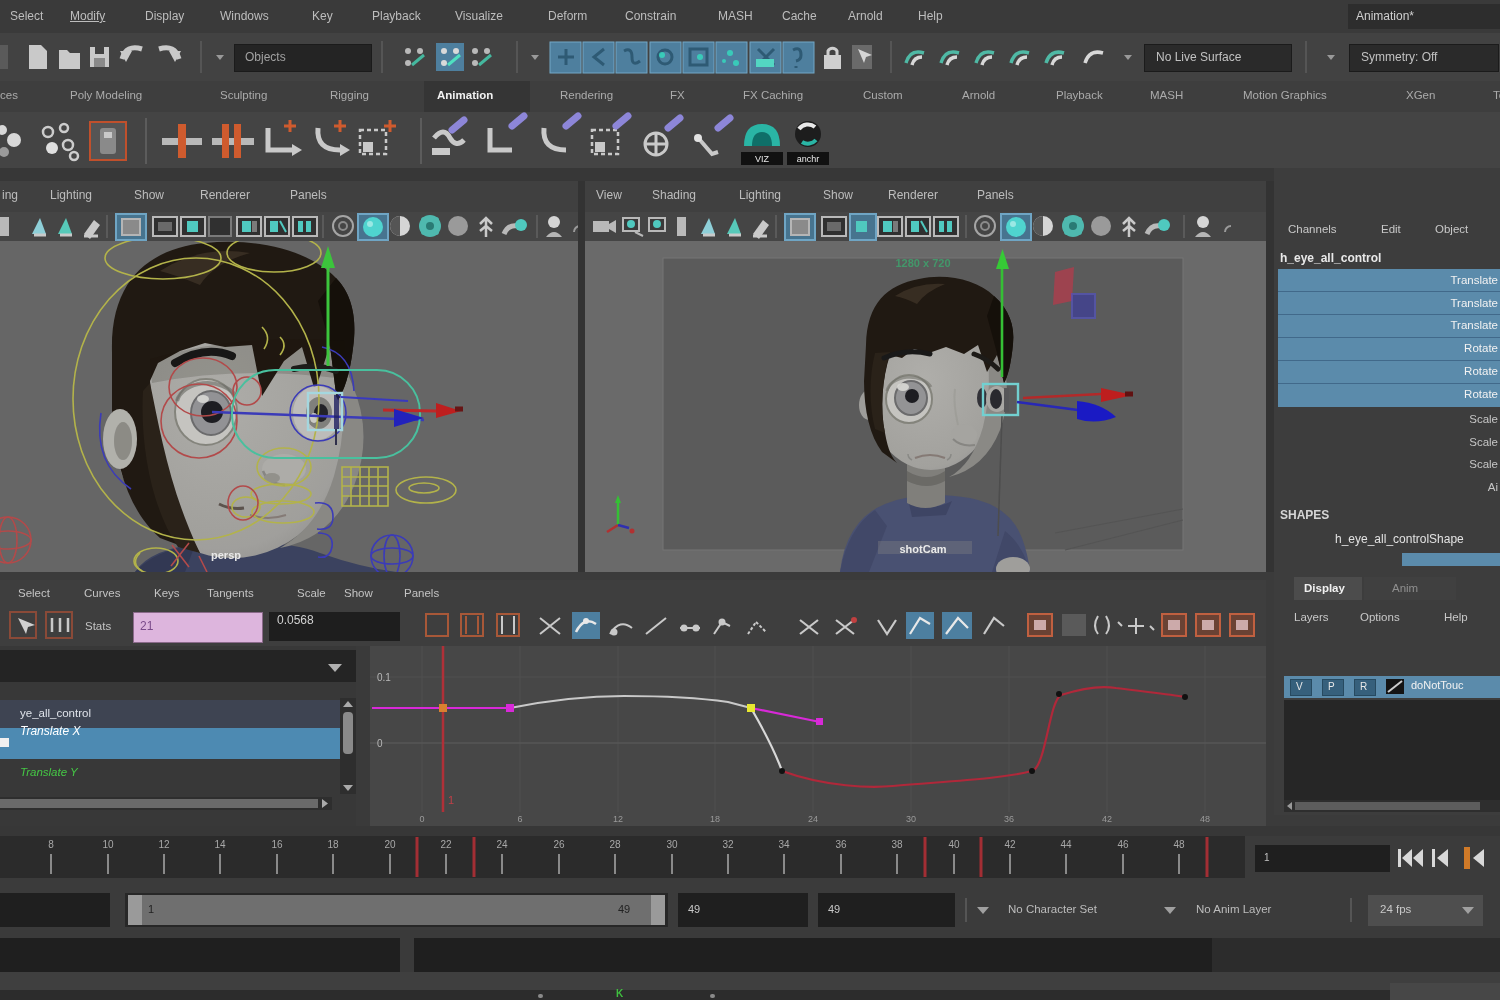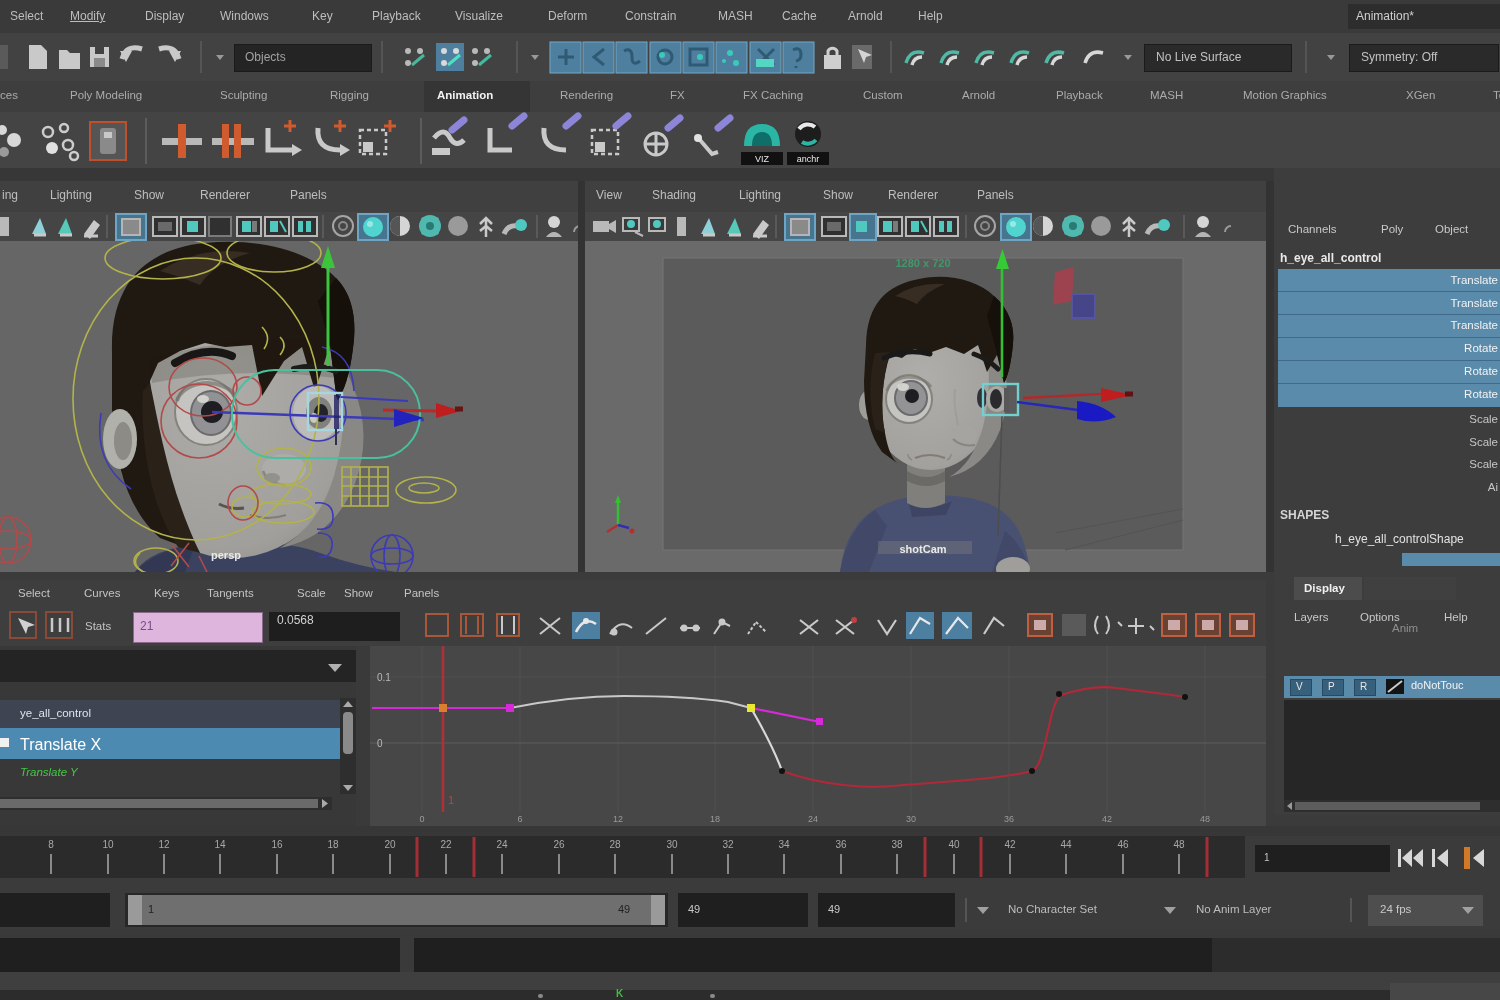--- a/index.html
+++ b/index.html
@@ -568,21 +568,21 @@
     <path d="M33 284 l-11 7" stroke="#c03030" stroke-width="2.5"></path>
     <path d="M33 284 l11 3" stroke="#3030c0" stroke-width="2.5"></path>
     <circle cx="47" cy="290" r="2.5" fill="#c03030"></circle>
   </svg>
 </div>
 
 <div class="abs" style="left:1266px;top:181px;width:8px;height:391px;background:#333333;"></div>
 <div class="abs" id="sidebar" style="left:1274px;top:168px;width:226px;height:647px;background:#3d3d3d;">
   <div class="t" style="top:55px;font-size:11.5px;color:#c8c8c8;">
     <span class="t" style="left:14px;">Channels</span>
-    <span class="t" style="left:107px;">Poly</span>
+    <span class="t" style="left:107px;">Edit</span>
     <span class="t" style="left:161px;">Object</span>
   </div>
   <div class="t" style="left:6px;top:83px;font-size:12px;color:#e9e9e9;font-weight:bold;">h_eye_all_control</div>
 
   <div class="abs" style="left:4px;top:101px;width:222px;height:138px;background:#5b8bab;"></div>
   <div class="abs" style="left:4px;top:123px;width:222px;height:1px;background:#41698a;"></div>
   <div class="abs" style="left:4px;top:146px;width:222px;height:1px;background:#41698a;"></div>
   <div class="abs" style="left:4px;top:169px;width:222px;height:1px;background:#41698a;"></div>
   <div class="abs" style="left:4px;top:192px;width:222px;height:1px;background:#41698a;"></div>
   <div class="abs" style="left:4px;top:215px;width:222px;height:1px;background:#41698a;"></div>
@@ -598,21 +598,21 @@
     <span class="t" style="right:2px;top:290px;font-size:11.5px;color:#c6c6c6;">Scale</span>
     <span class="t" style="right:2px;top:313px;font-size:11.5px;color:#c6c6c6;">Ai</span>
   </div>
   <div class="t" style="left:6px;top:340px;font-size:12px;color:#d5d5d5;font-weight:bold;">SHAPES</div>
   <div class="t" style="left:18px;top:364px;font-size:12px;color:#e2e2e2;padding-left:43px;">h_eye_all_controlShape</div>
   <div class="abs" style="left:128px;top:385px;width:98px;height:13px;background:#5b8bab;"></div>
 
   <div class="abs" style="left:20px;top:409px;width:68px;height:23px;background:#4c4c4c;"></div>
   <div class="t" style="left:30px;top:414px;font-size:11.5px;color:#f0f0f0;font-weight:bold;">Display</div>
   <div class="abs" style="left:90px;top:409px;width:92px;height:23px;background:#404040;"></div>
-  <div class="t" style="left:118px;top:414px;font-size:11.5px;color:#8f8f8f;margin-top:40px;">Anim</div>
+  <div class="t" style="left:118px;top:414px;font-size:11.5px;color:#8f8f8f;">Anim</div>
   <div class="t" style="top:443px;font-size:11.5px;color:#c8c8c8;">
     <span class="t" style="left:20px;">Layers</span>
     <span class="t" style="left:86px;text-align:center;">Options</span>
     <span class="t" style="left:170px;">Help</span>
   </div>
 
   <div class="abs" style="left:10px;top:508px;width:216px;height:22px;background:#5b8bab;"></div>
   <div class="abs" style="left:16px;top:511px;width:20px;height:15px;background:#36607c;border:1px solid #274a60;"></div>
   <div class="t" style="left:22px;top:513px;font-size:10px;color:#e8e8e8;">V</div>
   <div class="abs" style="left:48px;top:511px;width:20px;height:15px;background:#36607c;border:1px solid #274a60;"></div>
@@ -708,21 +708,21 @@
 
   <div class="abs" style="left:0;top:66px;width:356px;height:180px;background:#383838;"></div>
   <div class="abs" style="left:0;top:70px;width:356px;height:32px;background:#242424;"></div>
   <svg class="abs" style="left:326px;top:82px;" width="20" height="12">
         <path d="M2 2 h14 l-7 8 z" fill="#b0b0b0"></path>
       </svg>
   <div class="abs" style="left:0;top:120px;width:340px;height:28px;background:#3e4452;"></div>
   <div class="t" style="left:20px;top:127px;font-size:11.5px;color:#dfe3ea;">ye_all_control</div>
   <div class="abs" style="left:0;top:148px;width:340px;height:31px;background:#4d8ab2;"></div>
   <div class="abs" style="left:0;top:158px;width:9px;height:9px;background:#f0f0f0;"></div>
-  <div class="t" style="left:20px;top:156px;font-size:16px;color:#ffffff;">Translate X</div>
+  <div class="t" style="left:20px;top:144px;font-size:12px;color:#ffffff;font-style:italic;">Translate X</div>
   <div class="t" style="left:20px;top:186px;font-size:11.5px;color:#45c845;font-style:italic;">Translate Y</div>
 
   <div class="abs" style="left:340px;top:118px;width:16px;height:96px;background:#2e2e2e;"></div>
   <svg class="abs" style="left:340px;top:118px;" width="16" height="96">
     <path d="M8 3 L3 9 H13 Z" fill="#aaa"></path>
         <path d="M8 93 L3 87 H13 Z" fill="#aaa"></path>
     <rect x="3" y="14" width="10" height="42" rx="4" fill="#8a8a8a"></rect>
   </svg>
 
   <div class="abs" style="left:0;top:217px;width:332px;height:13px;background:#2e2e2e;"></div>

